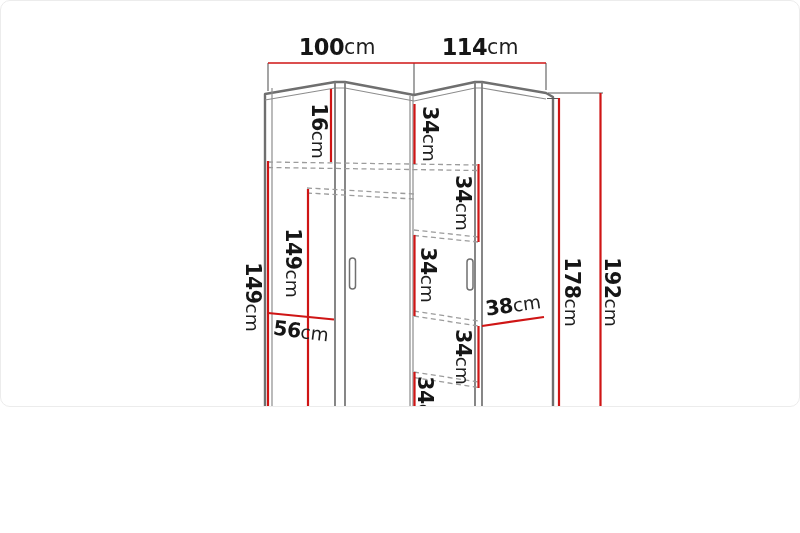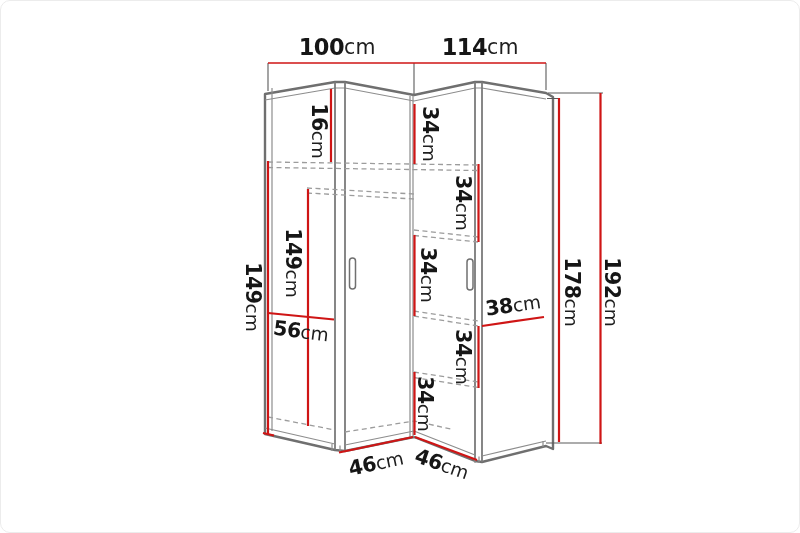--- a/index.html
+++ b/index.html
@@ -1,17 +1,17 @@
 <!DOCTYPE html>
 <html><head>
 <meta charset="utf-8">
 <style>
   html,body{margin:0;padding:0;background:#ffffff;}
   .stage{
-    position:relative;width:800px;height:533px;background:#ffffff;
+    position:relative;width:800px;height:407px;background:#ffffff;
     border:1px solid #ececec;border-radius:10px;box-sizing:border-box;overflow:hidden;
     font-family:"DejaVu Sans","Liberation Sans",sans-serif;
   }
   svg{display:block;}
   
   .outline{stroke:#6f6f6f;stroke-width:2.4;fill:#ffffff;stroke-linejoin:round;}
   .post{stroke:#7a7a7a;stroke-width:1.8;fill:none;}
   .thin{stroke:#8d8d8d;stroke-width:1.2;fill:none;}
   .dash{stroke:#9c9c9c;stroke-width:1.3;fill:none;stroke-dasharray:5 3.5;}
   .red{stroke:#cf1515;stroke-width:2.2;fill:none;}

